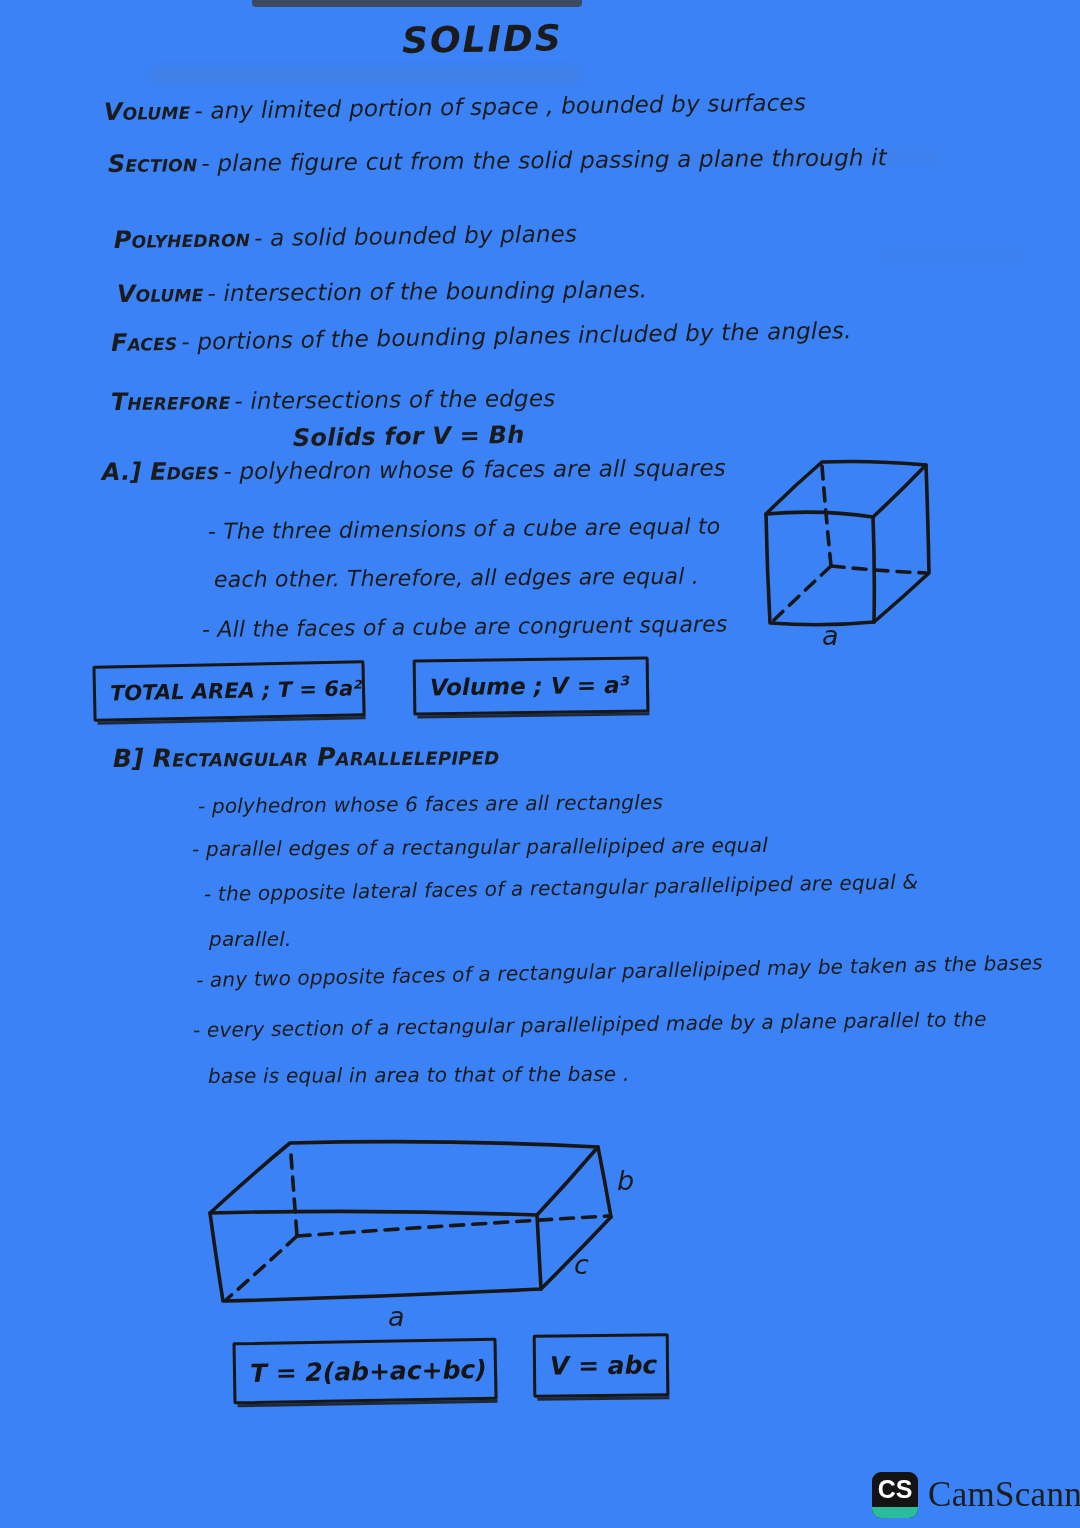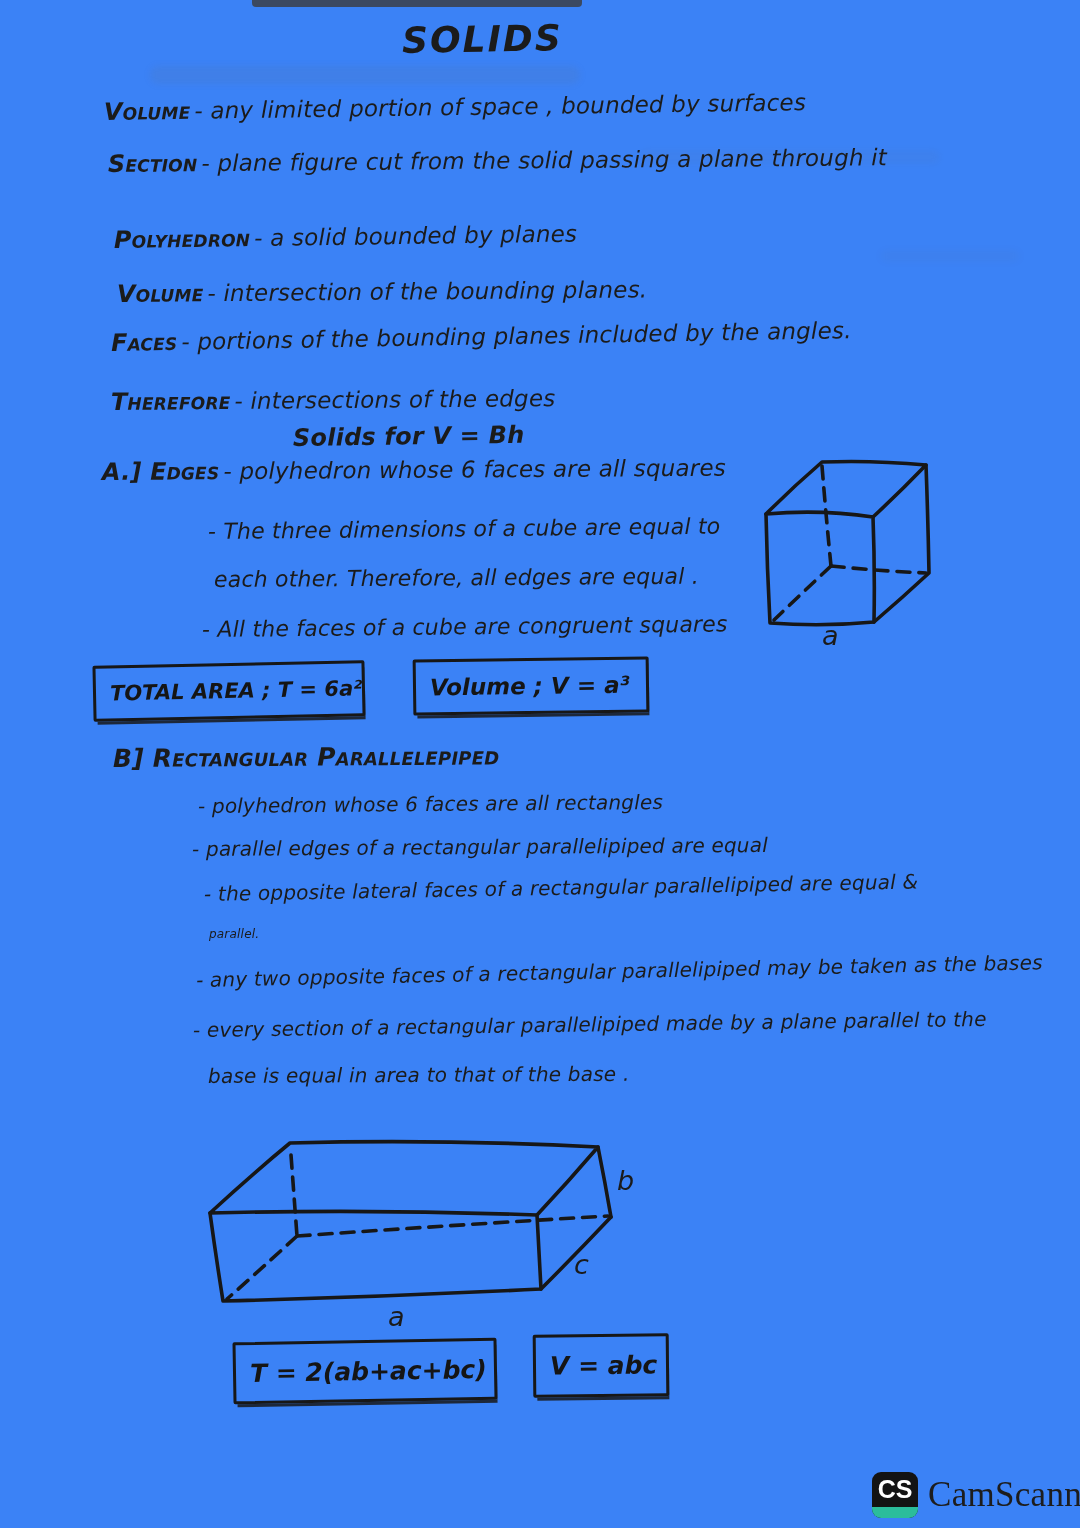--- a/index.html
+++ b/index.html
@@ -126,21 +126,21 @@
     <path class="stroke dashed" d="M74,26 Q78,76 83,126"></path>
     <path class="stroke dashed" d="M83,126 Q53,154 26,180"></path>
     <path class="stroke dashed" d="M83,126 Q132,131 178,133"></path>
     <text class="svglbl" x="74" y="205">a</text>
   </svg>
 
   <div class="hw sc" style="left:113px;top:744px;font-size:25px;font-weight:bold;transform:rotate(-0.4deg);">B] Rectangular Parallelepiped</div>
   <div class="hw" style="left:198px;top:794px;font-size:20px;transform:rotate(-0.5deg);">- polyhedron whose 6 faces are all rectangles</div>
   <div class="hw" style="left:192px;top:837px;font-size:20px;transform:rotate(-0.4deg);">- parallel edges of a rectangular parallelipiped are equal</div>
   <div class="hw" style="left:204px;top:882px;font-size:20px;transform:rotate(-1deg);">- the opposite lateral faces of a rectangular parallelipiped are equal &amp;</div>
-  <div class="hw" style="left:209px;top:927px;font-size:12px;">parallel.</div>
+  <div class="hw" style="left:209px;top:927px;font-size:20px;">parallel.</div>
   <div class="hw" style="left:196px;top:968px;font-size:20px;transform:rotate(-1.2deg);">- any two opposite faces of a rectangular parallelipiped may be taken as the bases</div>
   <div class="hw" style="left:193px;top:1018px;font-size:20px;transform:rotate(-0.8deg);">- every section of a rectangular parallelipiped made by a plane parallel to the</div>
   <div class="hw" style="left:208px;top:1064px;font-size:20px;transform:rotate(-0.3deg);">base is equal in area to that of the base .</div>
 
   <svg style="left:180px;top:1118px;" width="490" height="220" viewBox="0 0 490 220">
     <path class="stroke" d="M30,95 Q70,58 110,25 Q263,21 418,29 Q388,64 357,97 Q193,91 30,95 Z"></path>
     <path class="stroke" d="M30,95 Q36,139 43,183 Q202,179 361,171 Q359,134 357,97"></path>
     <path class="stroke" d="M418,29 Q425,64 431,99"></path>
     <path class="stroke" d="M431,99 Q396,136 361,171"></path>
     <path class="stroke dashed" d="M111,37 Q114,78 117,118"></path>

